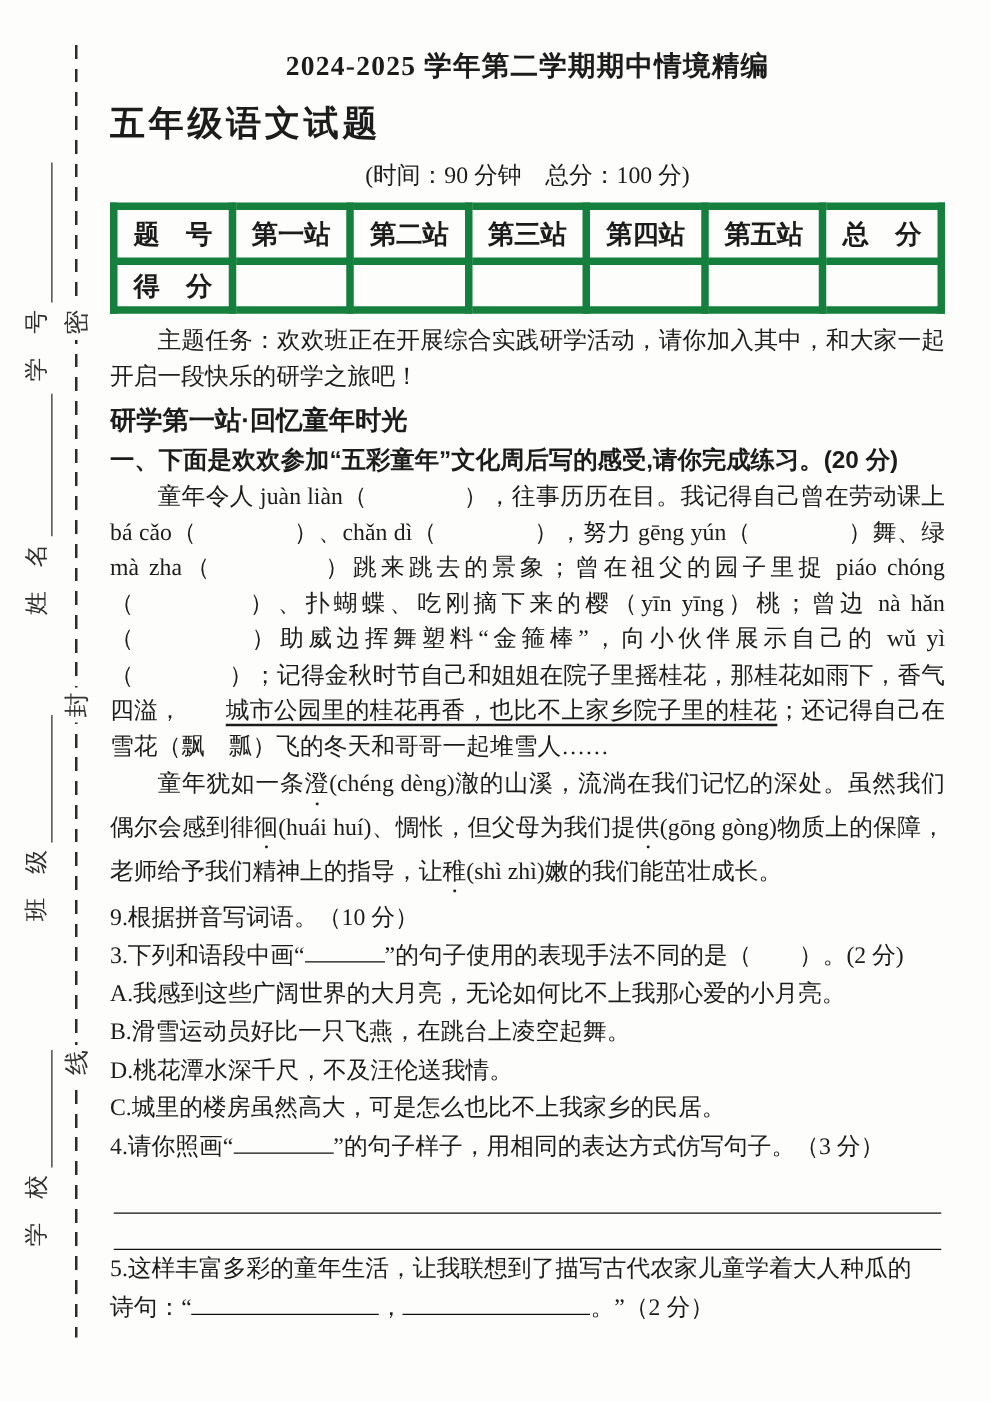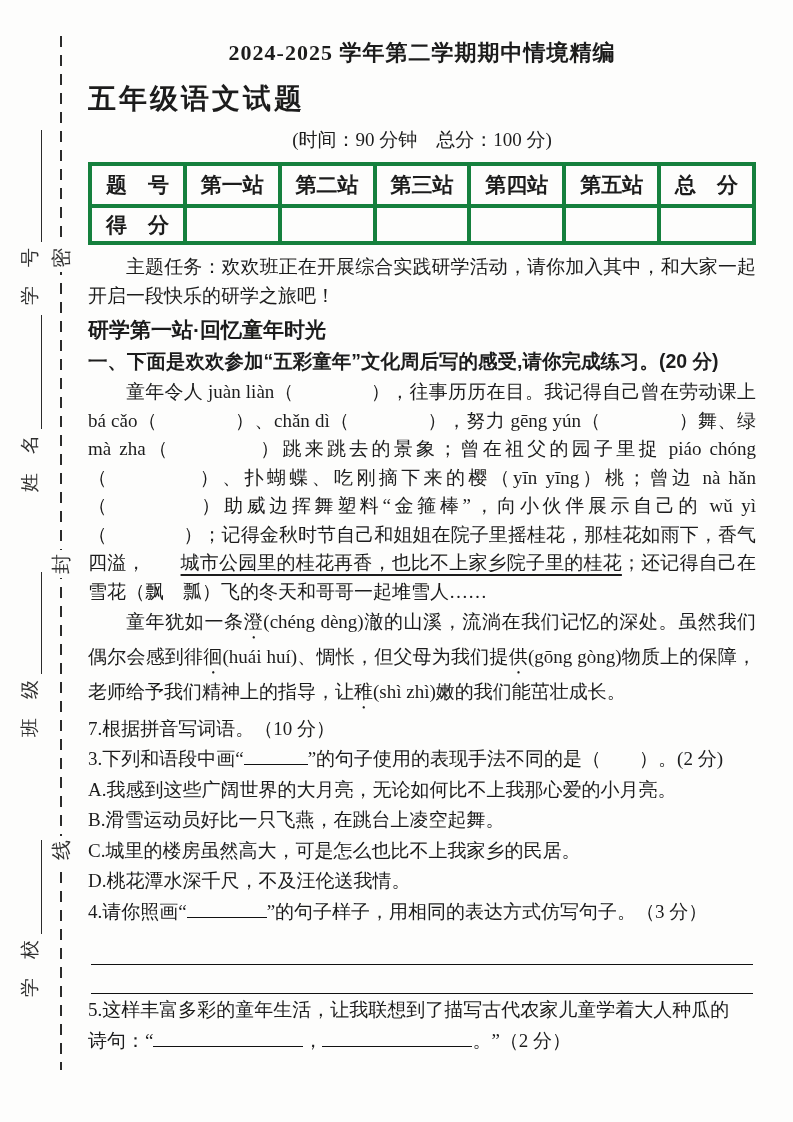--- a/index.html
+++ b/index.html
@@ -16,21 +16,21 @@
   .seal-label{flex:0 0 auto;line-height:1.2;}
   .seal-blank{flex:1 1 auto;height:22px;border-bottom:1.6px solid #2b2b2b;}
   
   .main{position:absolute;left:88px;top:38px;width:668px;}
   .title{font-family:Liberation Serif, serif;font-weight:700;font-size:22px;
          text-align:center;letter-spacing:1px;}
   .subtitle{font-family:"Liberation Sans","DejaVu Sans",sans-serif;font-weight:700;font-size:28px;
             text-align:left;margin-top:12px;letter-spacing:3px;}
   .meta{font-size:19px;text-align:center;margin-top:9px;}
   table.score{width:100%;border-collapse:collapse;margin-top:9px;table-layout:fixed;}
-  table.score td{border:4px solid #15803d;text-align:center;vertical-align:middle;
+  table.score td{border:6px solid #15803d;text-align:center;vertical-align:middle;
                  font-family:"Liberation Sans","DejaVu Sans",sans-serif;font-weight:700;font-size:21px;}
   table.score tr.hdr td{height:36px;}
   table.score tr.scr td{height:31px;text-align:center;}
   .task{font-size:19px;line-height:1.5;text-indent:2em;text-align:justify;margin:8px 0 0;}
   .station{font-family:"Liberation Sans","DejaVu Sans",sans-serif;font-weight:700;font-size:21px;
            text-align:left;margin:6px 0 4px;}
   .section-head{font-family:"Liberation Sans","DejaVu Sans",sans-serif;font-weight:700;font-size:19.5px;
                 margin:2px 0 3px;}
   .passage{font-size:19px;line-height:1.5;text-indent:2em;text-align:justify;margin:2px 0 0;}
   .u{text-decoration:underline;text-decoration-thickness:1.5px;text-underline-offset:5px;margin-left:35px;}
@@ -100,26 +100,26 @@
       </table>
 
     <p class="task">主题任务：欢欢班正在开展综合实践研学活动，请你加入其中，和大家一起开启一段快乐的研学之旅吧！</p>
     <div class="station">研学第一站·回忆童年时光</div>
     <div class="section-head">一、下面是欢欢参加“五彩童年”文化周后写的感受,请你完成练习。(20 分)</div>
 
     <p class="passage"><span>童年令人 juàn liàn（　　　　），往事历历在目。我记得自己曾在劳动课上 bá cǎo（　　　　）、chǎn dì（　　　　），努力 gēng yún（　　　　）舞、绿 mà zha（　　　　）跳来跳去的景象；曾在祖父的园子里捉 piáo chóng（　　　　）、扑蝴蝶、吃刚摘下来的樱（yīn yīng）桃；曾边 nà hǎn（　　　　）助威边挥舞塑料“金箍棒”，向小伙伴展示自己的 wǔ yì（　　　　）；记得金秋时节自己和姐姐在院子里摇桂花，那桂花如雨下，香气四溢，</span><span class="u">城市公园里的桂花再香，也比不上家乡院子里的桂花</span><span>；还记得自己在雪花（飘　瓢）飞的冬天和哥哥一起堆雪人……</span></p>
 
     <p class="passage"><span>童年犹如一条</span><span class="em">澄</span><span>(chéng dèng)澈的山溪，流淌在我们记忆的深处。虽然我们偶尔会感到徘</span><span class="em">徊</span><span>(huái huí)、惆怅，但父母为我们提</span><span class="em">供</span><span>(gōng gòng)物质上的保障，老师给予我们精神上的指导，让</span><span class="em">稚</span><span>(shì zhì)嫩的我们能茁壮成长。</span></p>
 
-    <div class="question">7.根据拼音写词语。（10 分）</div>
+    <div class="question">9.根据拼音写词语。（10 分）</div>
     <div class="question"><span>3.下列和语段中画“</span><span class="inline-blank"></span><span>”的句子使用的表现手法不同的是（　　）。(2 分)</span></div>
     <div class="question">A.我感到这些广阔世界的大月亮，无论如何比不上我那心爱的小月亮。</div>
     <div class="question">B.滑雪运动员好比一只飞燕，在跳台上凌空起舞。</div>
+    <div class="question">D.桃花潭水深千尺，不及汪伦送我情。</div>
     <div class="question">C.城里的楼房虽然高大，可是怎么也比不上我家乡的民居。</div>
-    <div class="question">D.桃花潭水深千尺，不及汪伦送我情。</div>
     <div class="question"><span>4.请你照画“</span><span class="inline-blank w2"></span><span>”的句子样子，用相同的表达方式仿写句子。（3 分）</span></div>
 
     <div class="answer-line first"></div>
     <div class="answer-line"></div>
 
     <div class="question">5.这样丰富多彩的童年生活，让我联想到了描写古代农家儿童学着大人种瓜的</div>
     <div class="question"><span>诗句：“</span><span class="q5-blank"></span><span>，</span><span class="q5-blank"></span><span>。”（2 分）</span></div>
 
   </div>
 </div>

